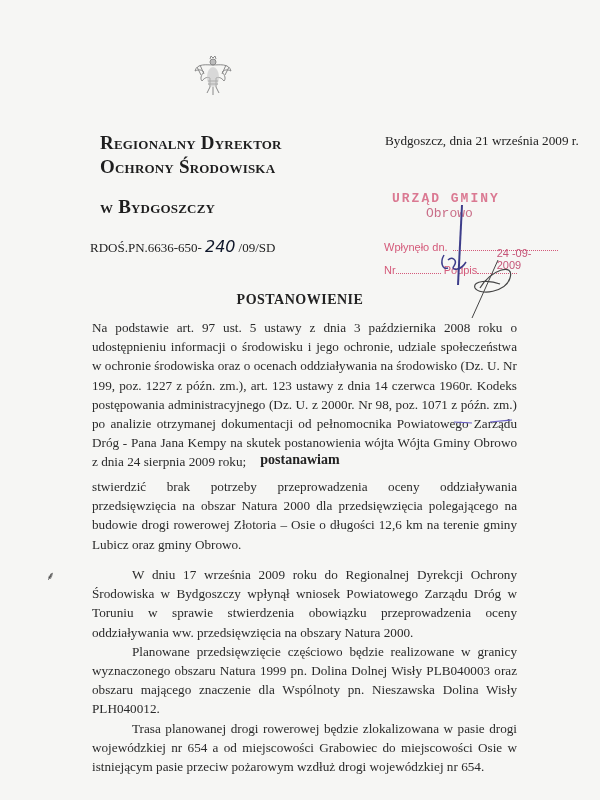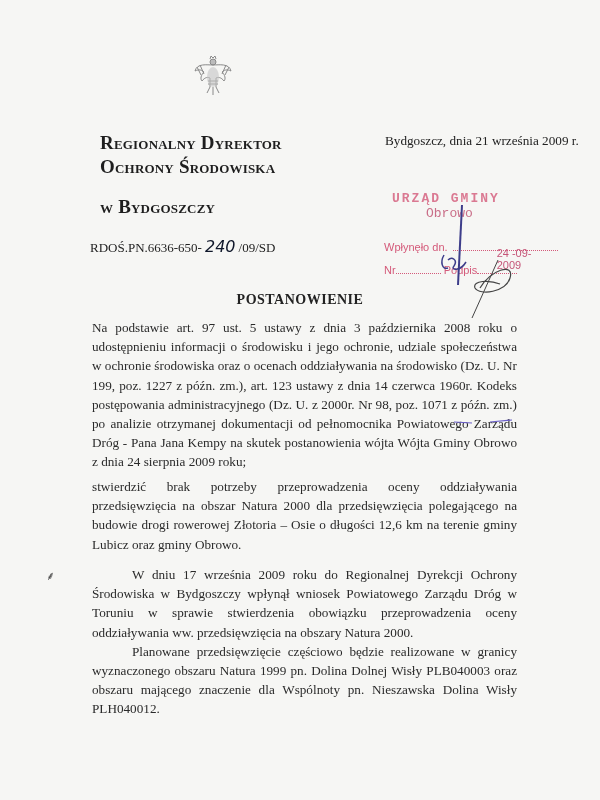--- a/index.html
+++ b/index.html
@@ -102,25 +102,27 @@
   <div class="heading" style="top:292px">POSTANOWIENIE</div>
 
   <div class="para" style="top:318px">
     <p>Na podstawie art. 97 ust. 5 ustawy z dnia  3 października 2008 roku o udostępnieniu informacji o środowisku i jego ochronie, udziale społeczeństwa w ochronie środowiska oraz o ocenach oddziaływania na środowisko (Dz. U. Nr 199, poz. 1227 z późn. zm.), art. 123 ustawy z dnia 14 czerwca 1960r. Kodeks postępowania administracyjnego (Dz. U. z 2000r. Nr 98, poz. 1071 z późn. zm.) po analizie otrzymanej dokumentacji od pełnomocnika Powiatowego Zarządu Dróg - Pana Jana Kempy na skutek postanowienia wójta Wójta Gminy Obrowo z dnia 24 sierpnia 2009 roku;</p>
   </div>
 
   <svg class="underline-mark" viewBox="0 0 90 8">
     <path d="M4 4 L22 5 M40 4 L62 2" stroke="#6a5fc8" stroke-width="1.2" fill="none"></path>
   </svg>
 
+  <div class="heading" style="top:452px; letter-spacing:0;">postanawiam</div>
 
   <div class="para" style="top:477px">
     <p>stwierdzić brak potrzeby przeprowadzenia oceny oddziaływania przedsięwzięcia na obszar Natura 2000 dla przedsięwzięcia polegającego na budowie drogi rowerowej Złotoria – Osie o długości 12,6 km na terenie gminy Lubicz oraz gminy Obrowo.</p>
   </div>
 
 
   <div class="para indent" style="top:565px">
     <p>W dniu 17 września 2009 roku do Regionalnej Dyrekcji Ochrony Środowiska w Bydgoszczy wpłynął wniosek Powiatowego Zarządu Dróg w Toruniu w sprawie stwierdzenia obowiązku przeprowadzenia oceny oddziaływania ww. przedsięwzięcia na obszary Natura 2000.</p>
     <p>Planowane przedsięwzięcie częściowo będzie realizowane w granicy wyznaczonego obszaru Natura 1999 pn. Dolina Dolnej Wisły PLB040003 oraz obszaru mającego znaczenie dla Wspólnoty pn. Nieszawska Dolina Wisły PLH040012.</p>
+    <p>Trasa planowanej drogi rowerowej będzie zlokalizowana w pasie drogi wojewódzkiej nr 654 a od miejscowości Grabowiec  do miejscowości Osie w istniejącym pasie przeciw pożarowym wzdłuż drogi wojewódzkiej nr 654.</p>
   </div>
 
   <span class="margin-mark">⸙</span>
 </div>
 
 </body></html>

